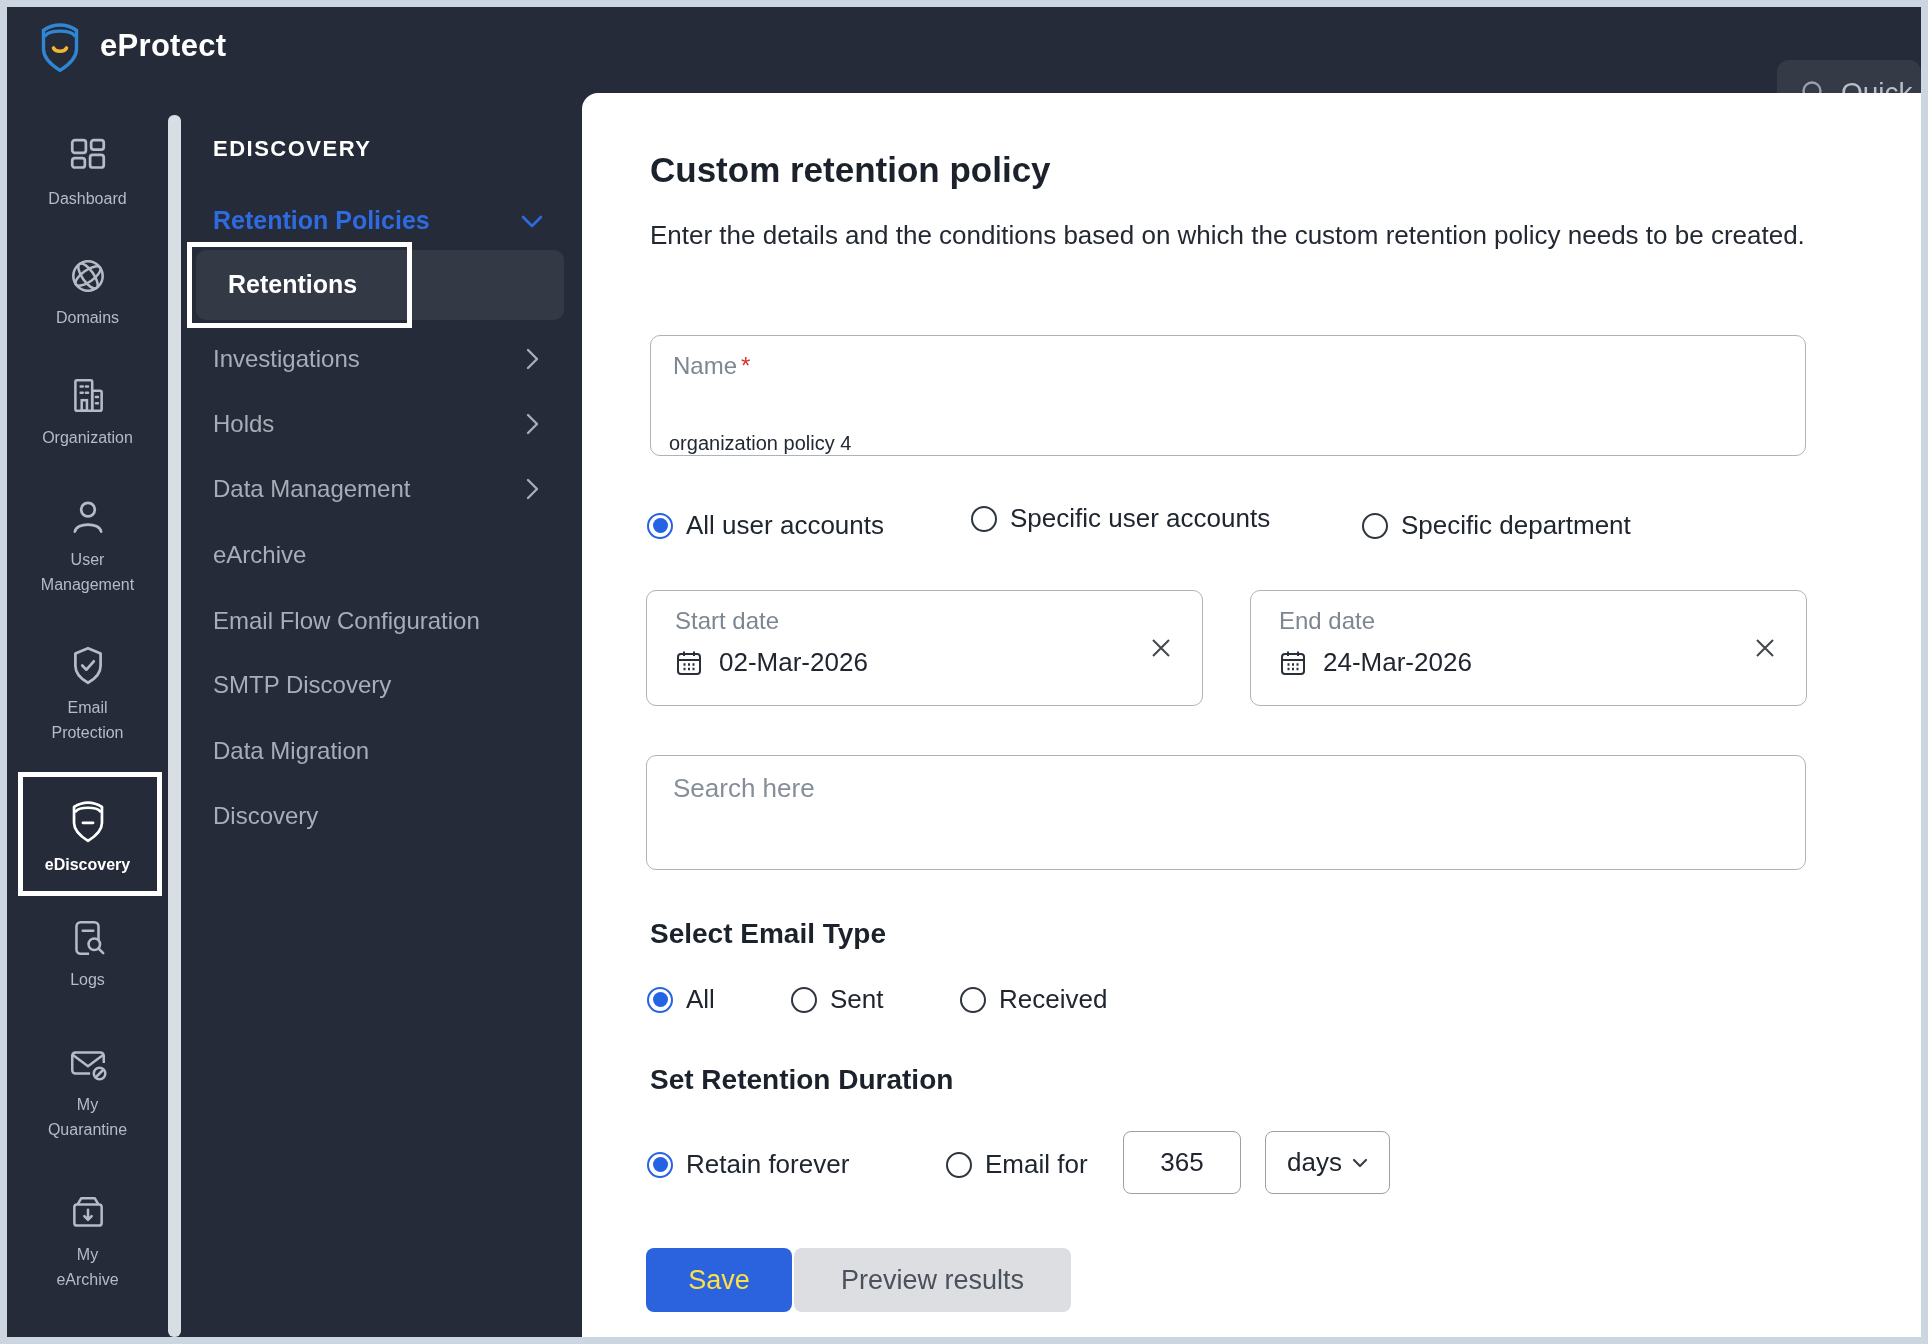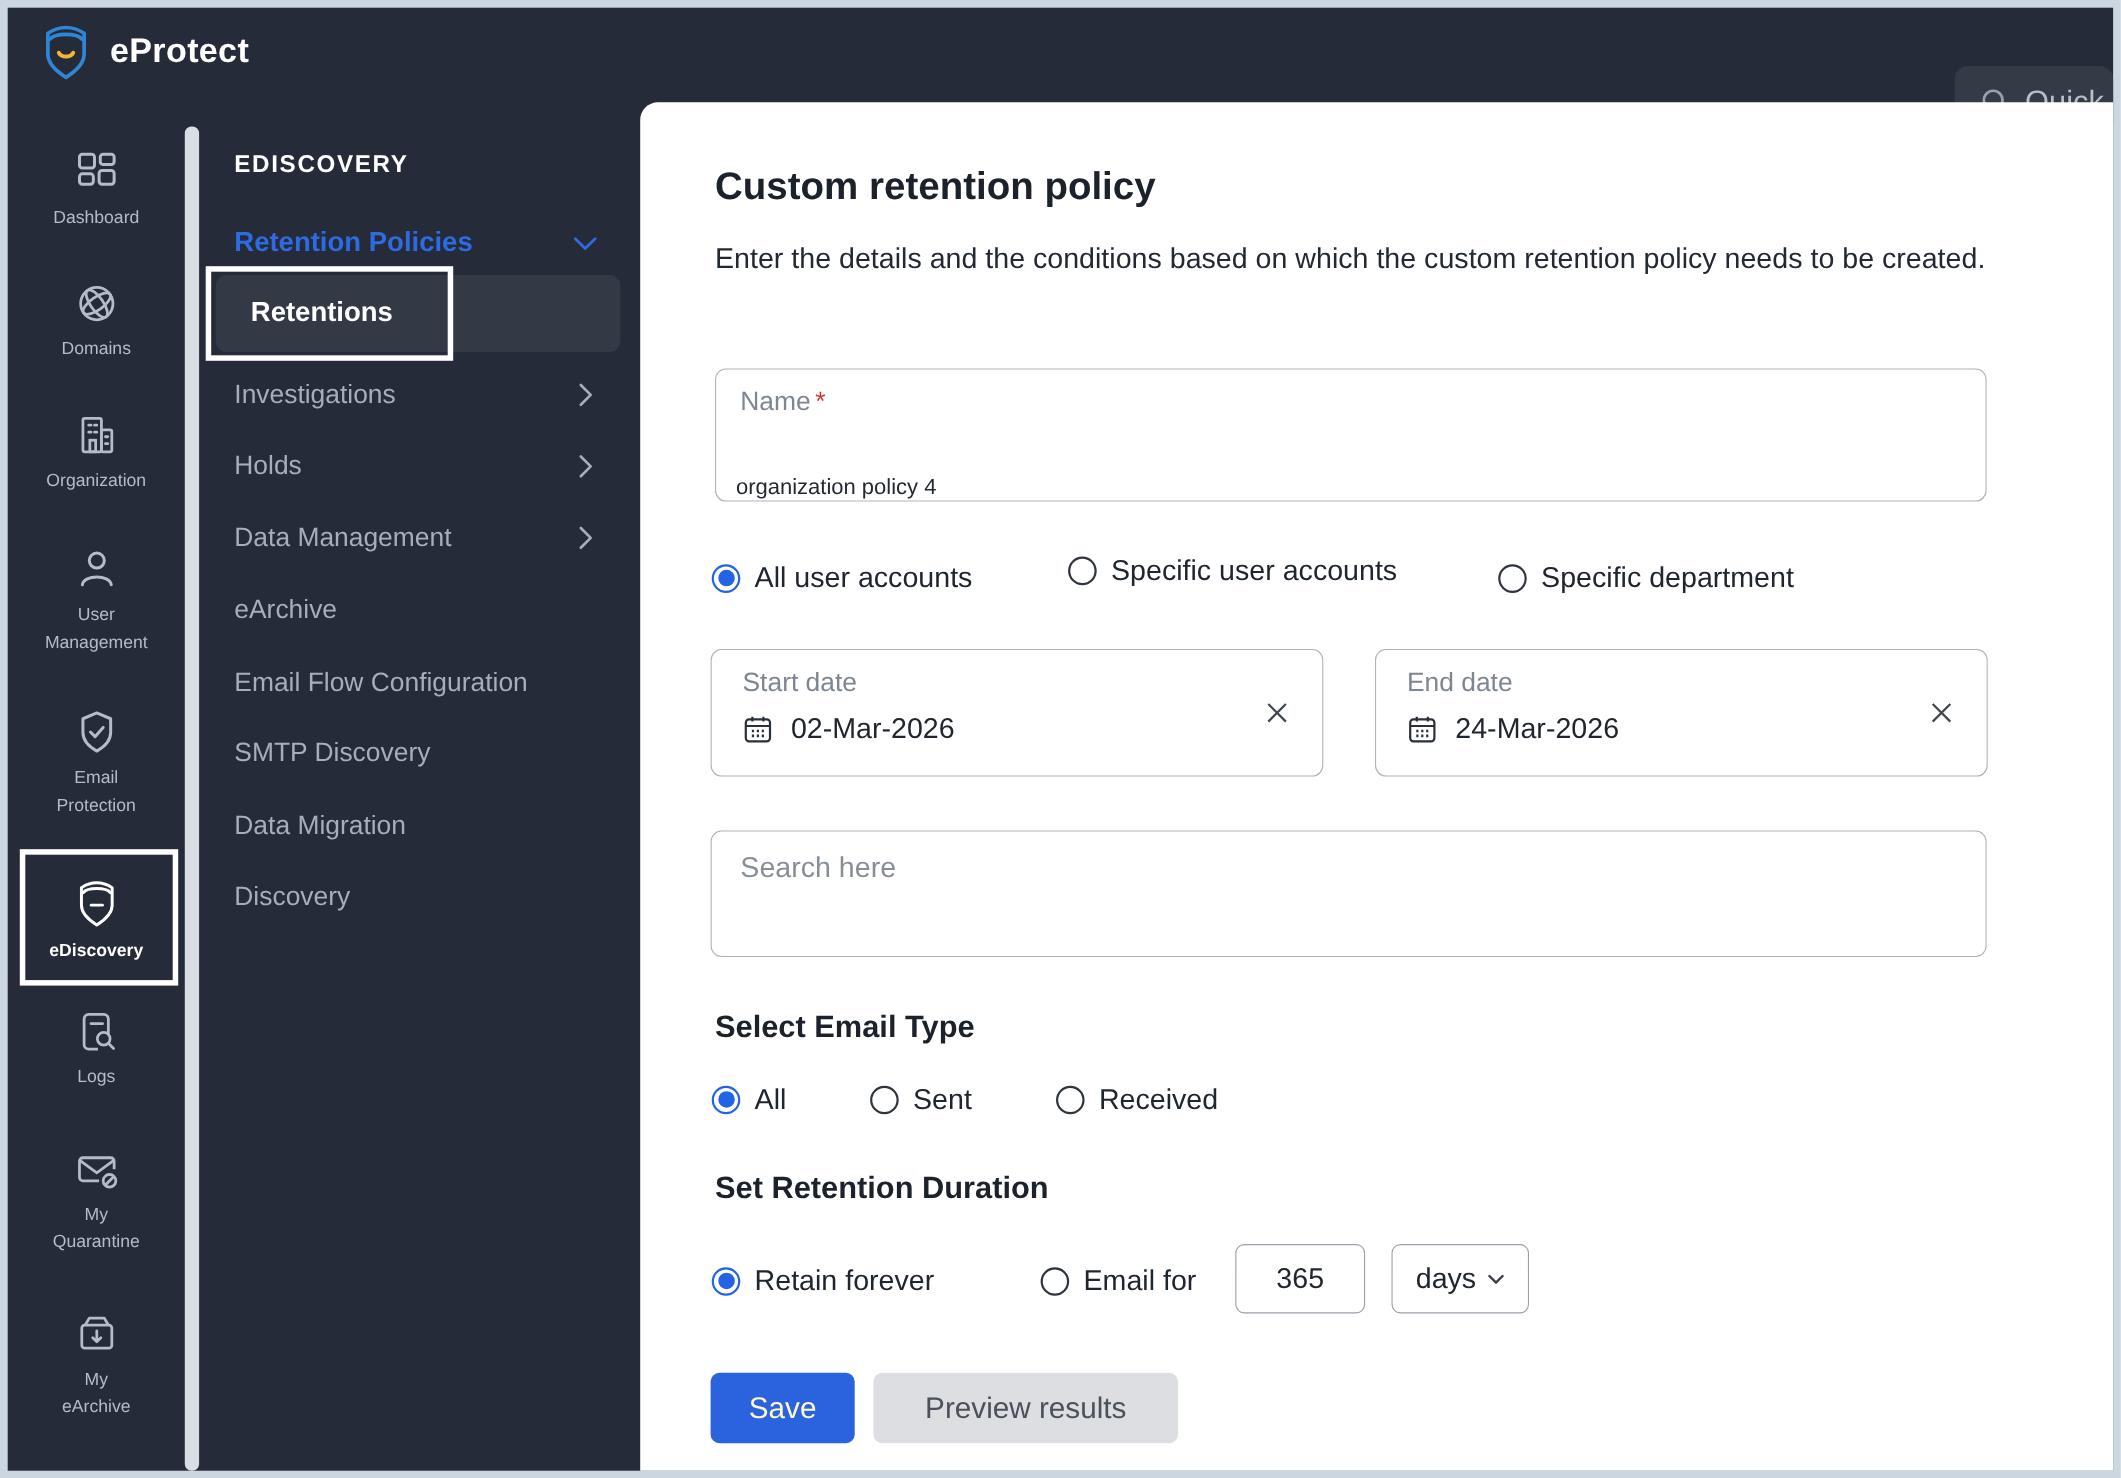--- a/index.html
+++ b/index.html
@@ -55,21 +55,21 @@
   .date-box .field-label{position:absolute;left:28px;top:16px;}
   .date-row{position:absolute;left:28px;top:56px;display:flex;align-items:center;gap:16px;font-size:26px;color:#20262f;}
   .clear-x{position:absolute;right:28px;top:44px;cursor:pointer;}
   .search-box{left:646px;top:755px;width:1160px;height:115px;}
   .search-box input{position:absolute;left:24px;top:16px;width:1100px;border:none;outline:none;font-size:26px;color:#20262f;background:transparent;font-family:"Liberation Sans",sans-serif;}
   .search-box input::placeholder{color:#868e99;}
   .section-h{font-size:28px;font-weight:700;color:#1c222b;}
   .mini-box{top:1131px;height:63px;border:1.5px solid #9aa1aa;border-radius:8px;box-sizing:border-box;
     display:flex;align-items:center;justify-content:center;font-size:26px;color:#20262f;background:#fff;gap:10px;}
   .btn{top:1248px;height:64px;border-radius:8px;display:flex;align-items:center;justify-content:center;font-size:27px;border:none;cursor:pointer;font-family:"Liberation Sans",sans-serif;}
-  .btn-save{left:646px;width:131px;background:#2b63df;color:#fef9c3;}
+  .btn-save{left:646px;width:146px;background:#2b63df;color:#fde047;}
   .btn-preview{left:794px;width:277px;background:#dcdee1;color:#4b515a;}
 </style>
 </head>
 <body>
 
 <div class="abs app"></div>
 
 <div class="abs brand-logo">
   <svg width="48" height="52" viewBox="0 0 48 52" fill="none">
     <path d="M24 3c-7 0-12.5 2.6-16.5 5.2v19c0 10 9.5 16.8 16.5 21.2 7-4.4 16.5-11.2 16.5-21.2v-19C36.5 5.6 31 3 24 3z" stroke="#2e86d4" stroke-width="3.4" stroke-linejoin="round"></path>

